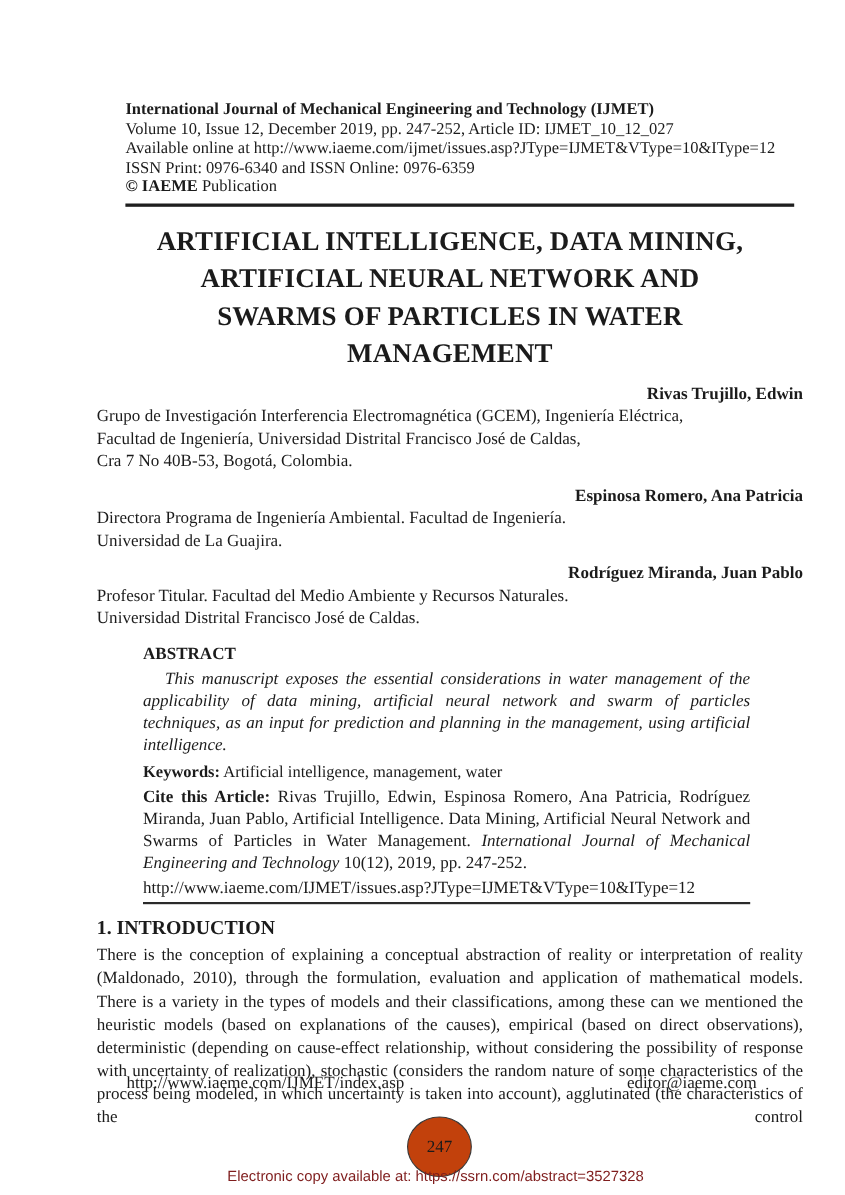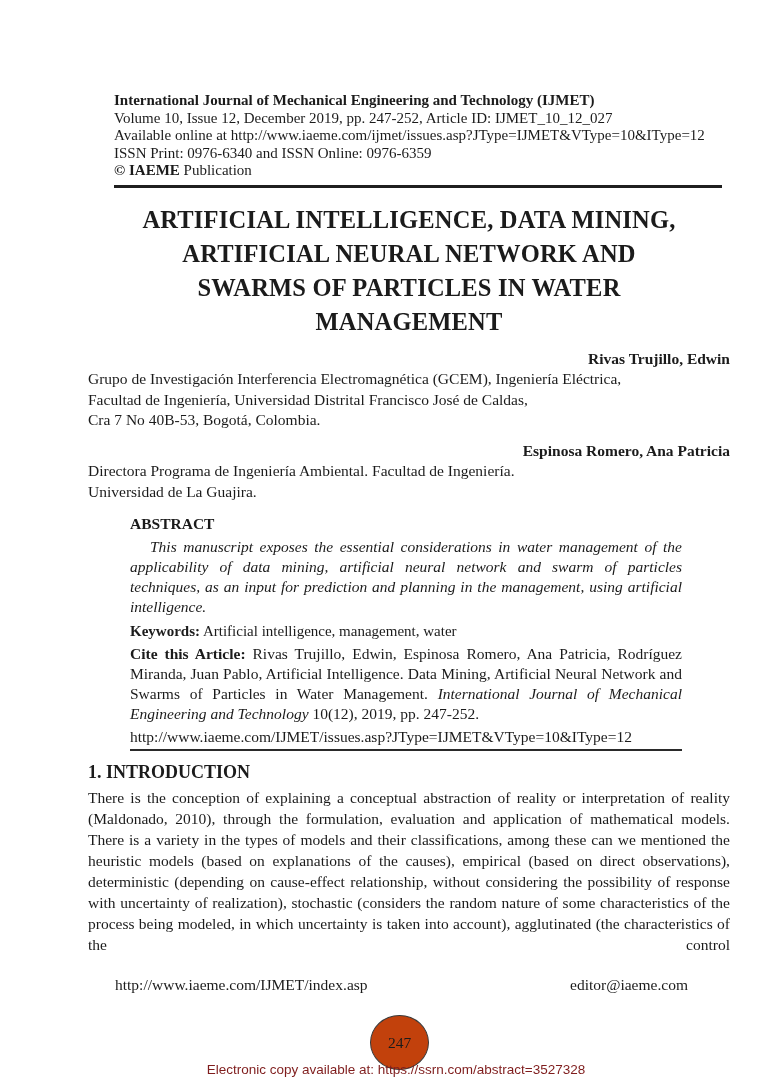--- a/index.html
+++ b/index.html
@@ -169,20 +169,25 @@
       <div class="author-name">Rivas Trujillo, Edwin</div>
       <div class="author-affiliation">Grupo de Investigación Interferencia Electromagnética (GCEM),  Ingeniería Eléctrica,</div>
       <div class="author-affiliation">Facultad de Ingeniería, Universidad Distrital Francisco José de Caldas,</div>
       <div class="author-affiliation">Cra 7 No 40B-53, Bogotá, Colombia.</div>
     </div>
     <div>
       <div class="author-name">Espinosa Romero, Ana Patricia</div>
       <div class="author-affiliation">Directora Programa de Ingeniería Ambiental. Facultad de Ingeniería.</div>
       <div class="author-affiliation">Universidad de La Guajira.</div>
     </div>
+    <div>
+      <div class="author-name tight">Rodríguez Miranda, Juan Pablo</div>
+      <div class="author-affiliation">Profesor Titular. Facultad del Medio Ambiente y Recursos Naturales.</div>
+      <div class="author-affiliation">Universidad Distrital Francisco José de Caldas.</div>
+    </div>
 
     <div class="indent-block">
       <div class="abstract-heading">ABSTRACT</div>
       <div class="abstract-text">This manuscript exposes the essential considerations in water management of the applicability of data mining, artificial neural network and swarm of particles techniques, as an input for prediction and planning in the management, using artificial intelligence.</div>
 
       <div class="keywords-line"><span class="bold">Keywords:</span><span> Artificial intelligence, management, water</span></div>
 
       <div class="citation-block">
         <span class="bold">Cite this Article:</span><span> Rivas Trujillo, Edwin, Espinosa Romero, Ana Patricia, Rodríguez Miranda, Juan Pablo, Artificial Intelligence. Data Mining, Artificial Neural Network and Swarms of Particles in Water Management. </span><span class="italic">International Journal of Mechanical Engineering and Technology</span><span> 10(12), 2019, pp. 247-252.</span>
       </div>

